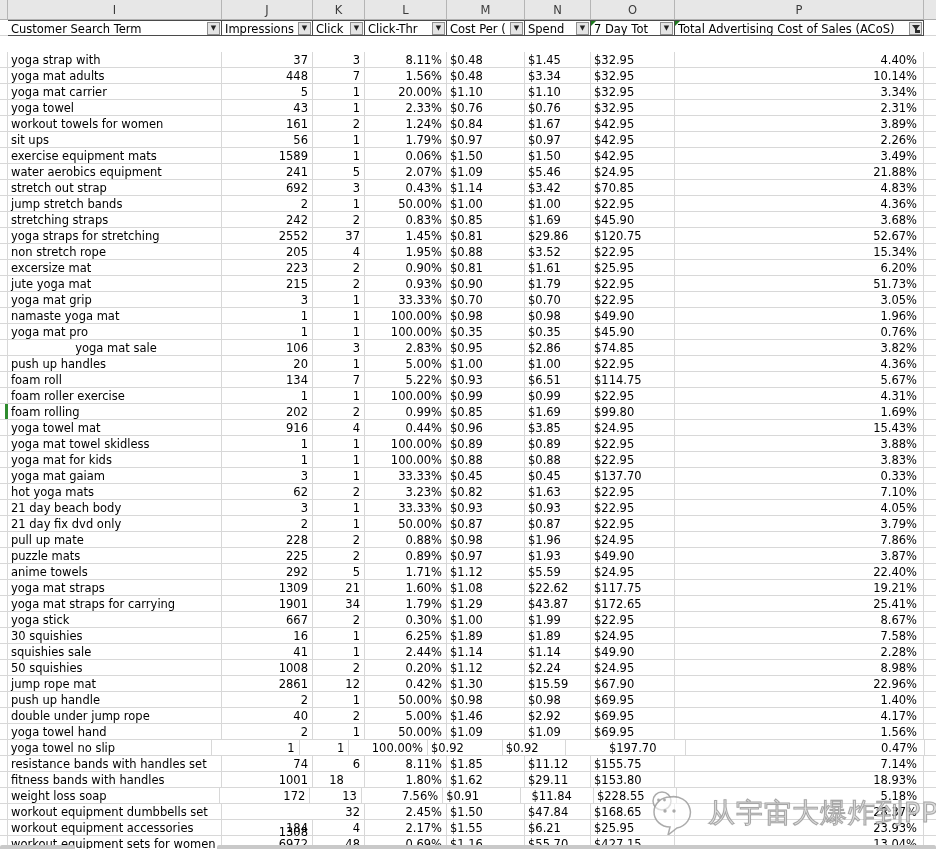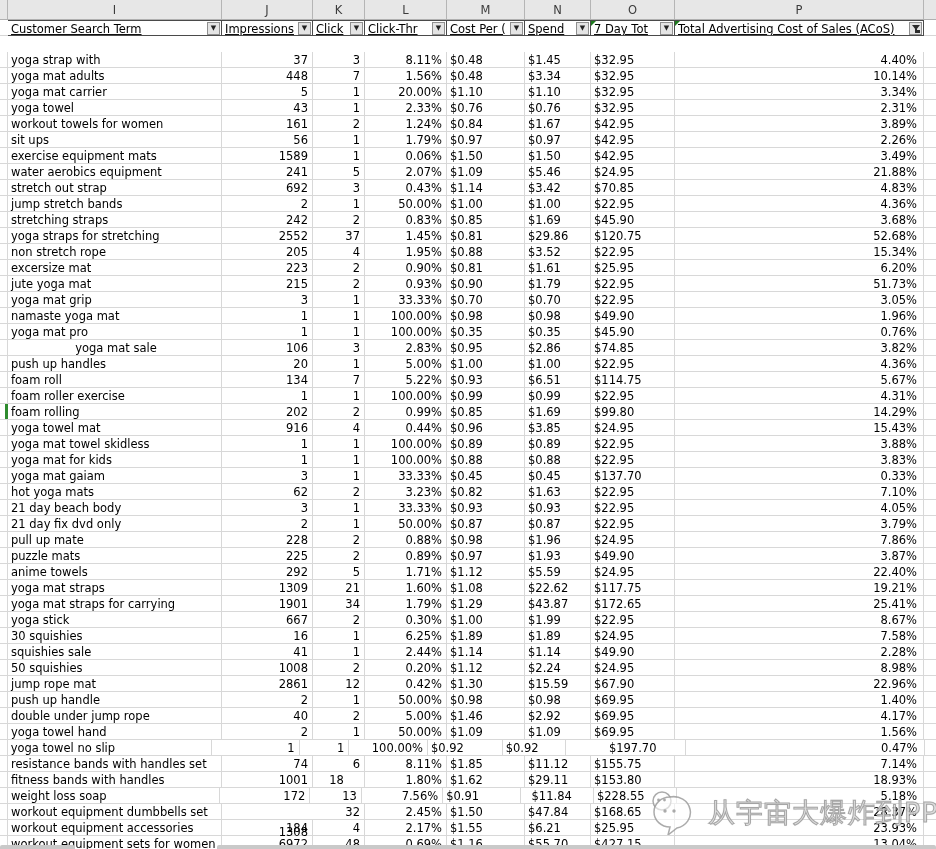--- a/index.html
+++ b/index.html
@@ -10,21 +10,21 @@
     font-size:11.5px; color:#111; background:#fff;
   }
   
   .letters { display:flex; height:20px; background:#e7e7e7; border-bottom:1px solid #b0b0b0; }
   .letters .lcell {
     height:100%; border-right:1px solid #b5b5b5; color:#3c3c3c;
     display:flex; align-items:center; justify-content:center; font-size:11.5px;
   }
   .letters .lcell:last-child { border-right:none; }
   
-  .hrow { display:flex; height:32px;text-decoration:underline; }
+  .hrow { display:flex; height:32px; }
   .hcell {
     position:relative; height:16px; overflow:hidden; white-space:nowrap;
     padding:1px 2px 0 3px; border-top:1px solid #4a4a4a; border-bottom:1px solid #4a4a4a;
     border-right:1px solid #4a4a4a; background:#fff; color:#000;
   }
   .hcell:first-child { border-left:1px solid #4a4a4a; }
   .hsliver { height:16px; border-bottom:1px solid #d6d6d6; background:#fff; }
   .fbtn {
     position:absolute; top:1px; right:1px; width:13px; height:13px;
     background:#e4e4e4; border:1px solid #8f8f8f;
@@ -245,21 +245,21 @@
       </div>
       <div class="drow">
         <div class="dcell" style="width: 8px;"></div>
         <div class="dcell al" style="width: 214px;">yoga straps for stretching</div>
         <div class="dcell ar" style="width: 91px;">2552</div>
         <div class="dcell ar" style="width: 52px;">37</div>
         <div class="dcell ar" style="width: 82px;">1.45%</div>
         <div class="dcell al" style="width: 78px;">$0.81</div>
         <div class="dcell al" style="width: 66px;">$29.86</div>
         <div class="dcell al" style="width: 84px;">$120.75</div>
-        <div class="dcell ap" style="width: 249px;">52.68%</div>
+        <div class="dcell ap" style="width: 249px;">52.67%</div>
         <div class="dcell nob" style="width: 12px;"></div>
       </div>
       <div class="drow">
         <div class="dcell" style="width: 8px;"></div>
         <div class="dcell al" style="width: 214px;">non stretch rope</div>
         <div class="dcell ar" style="width: 91px;">205</div>
         <div class="dcell ar" style="width: 52px;">4</div>
         <div class="dcell ar" style="width: 82px;">1.95%</div>
         <div class="dcell al" style="width: 78px;">$0.88</div>
         <div class="dcell al" style="width: 66px;">$3.52</div>
@@ -377,21 +377,21 @@
       </div>
       <div class="drow">
         <div class="dcell" style="width: 8px;"></div>
         <div class="dcell al" style="width: 214px;">foam rolling</div>
         <div class="dcell ar" style="width: 91px;">202</div>
         <div class="dcell ar" style="width: 52px;">2</div>
         <div class="dcell ar" style="width: 82px;">0.99%</div>
         <div class="dcell al" style="width: 78px;">$0.85</div>
         <div class="dcell al" style="width: 66px;">$1.69</div>
         <div class="dcell al" style="width: 84px;">$99.80</div>
-        <div class="dcell ap" style="width: 249px;">14.29%</div>
+        <div class="dcell ap" style="width: 249px;">1.69%</div>
         <div class="dcell nob" style="width: 12px;"></div>
       </div>
       <div class="drow">
         <div class="dcell" style="width: 8px;"></div>
         <div class="dcell al" style="width: 214px;">yoga towel mat</div>
         <div class="dcell ar" style="width: 91px;">916</div>
         <div class="dcell ar" style="width: 52px;">4</div>
         <div class="dcell ar" style="width: 82px;">0.44%</div>
         <div class="dcell al" style="width: 78px;">$0.96</div>
         <div class="dcell al" style="width: 66px;">$3.85</div>

